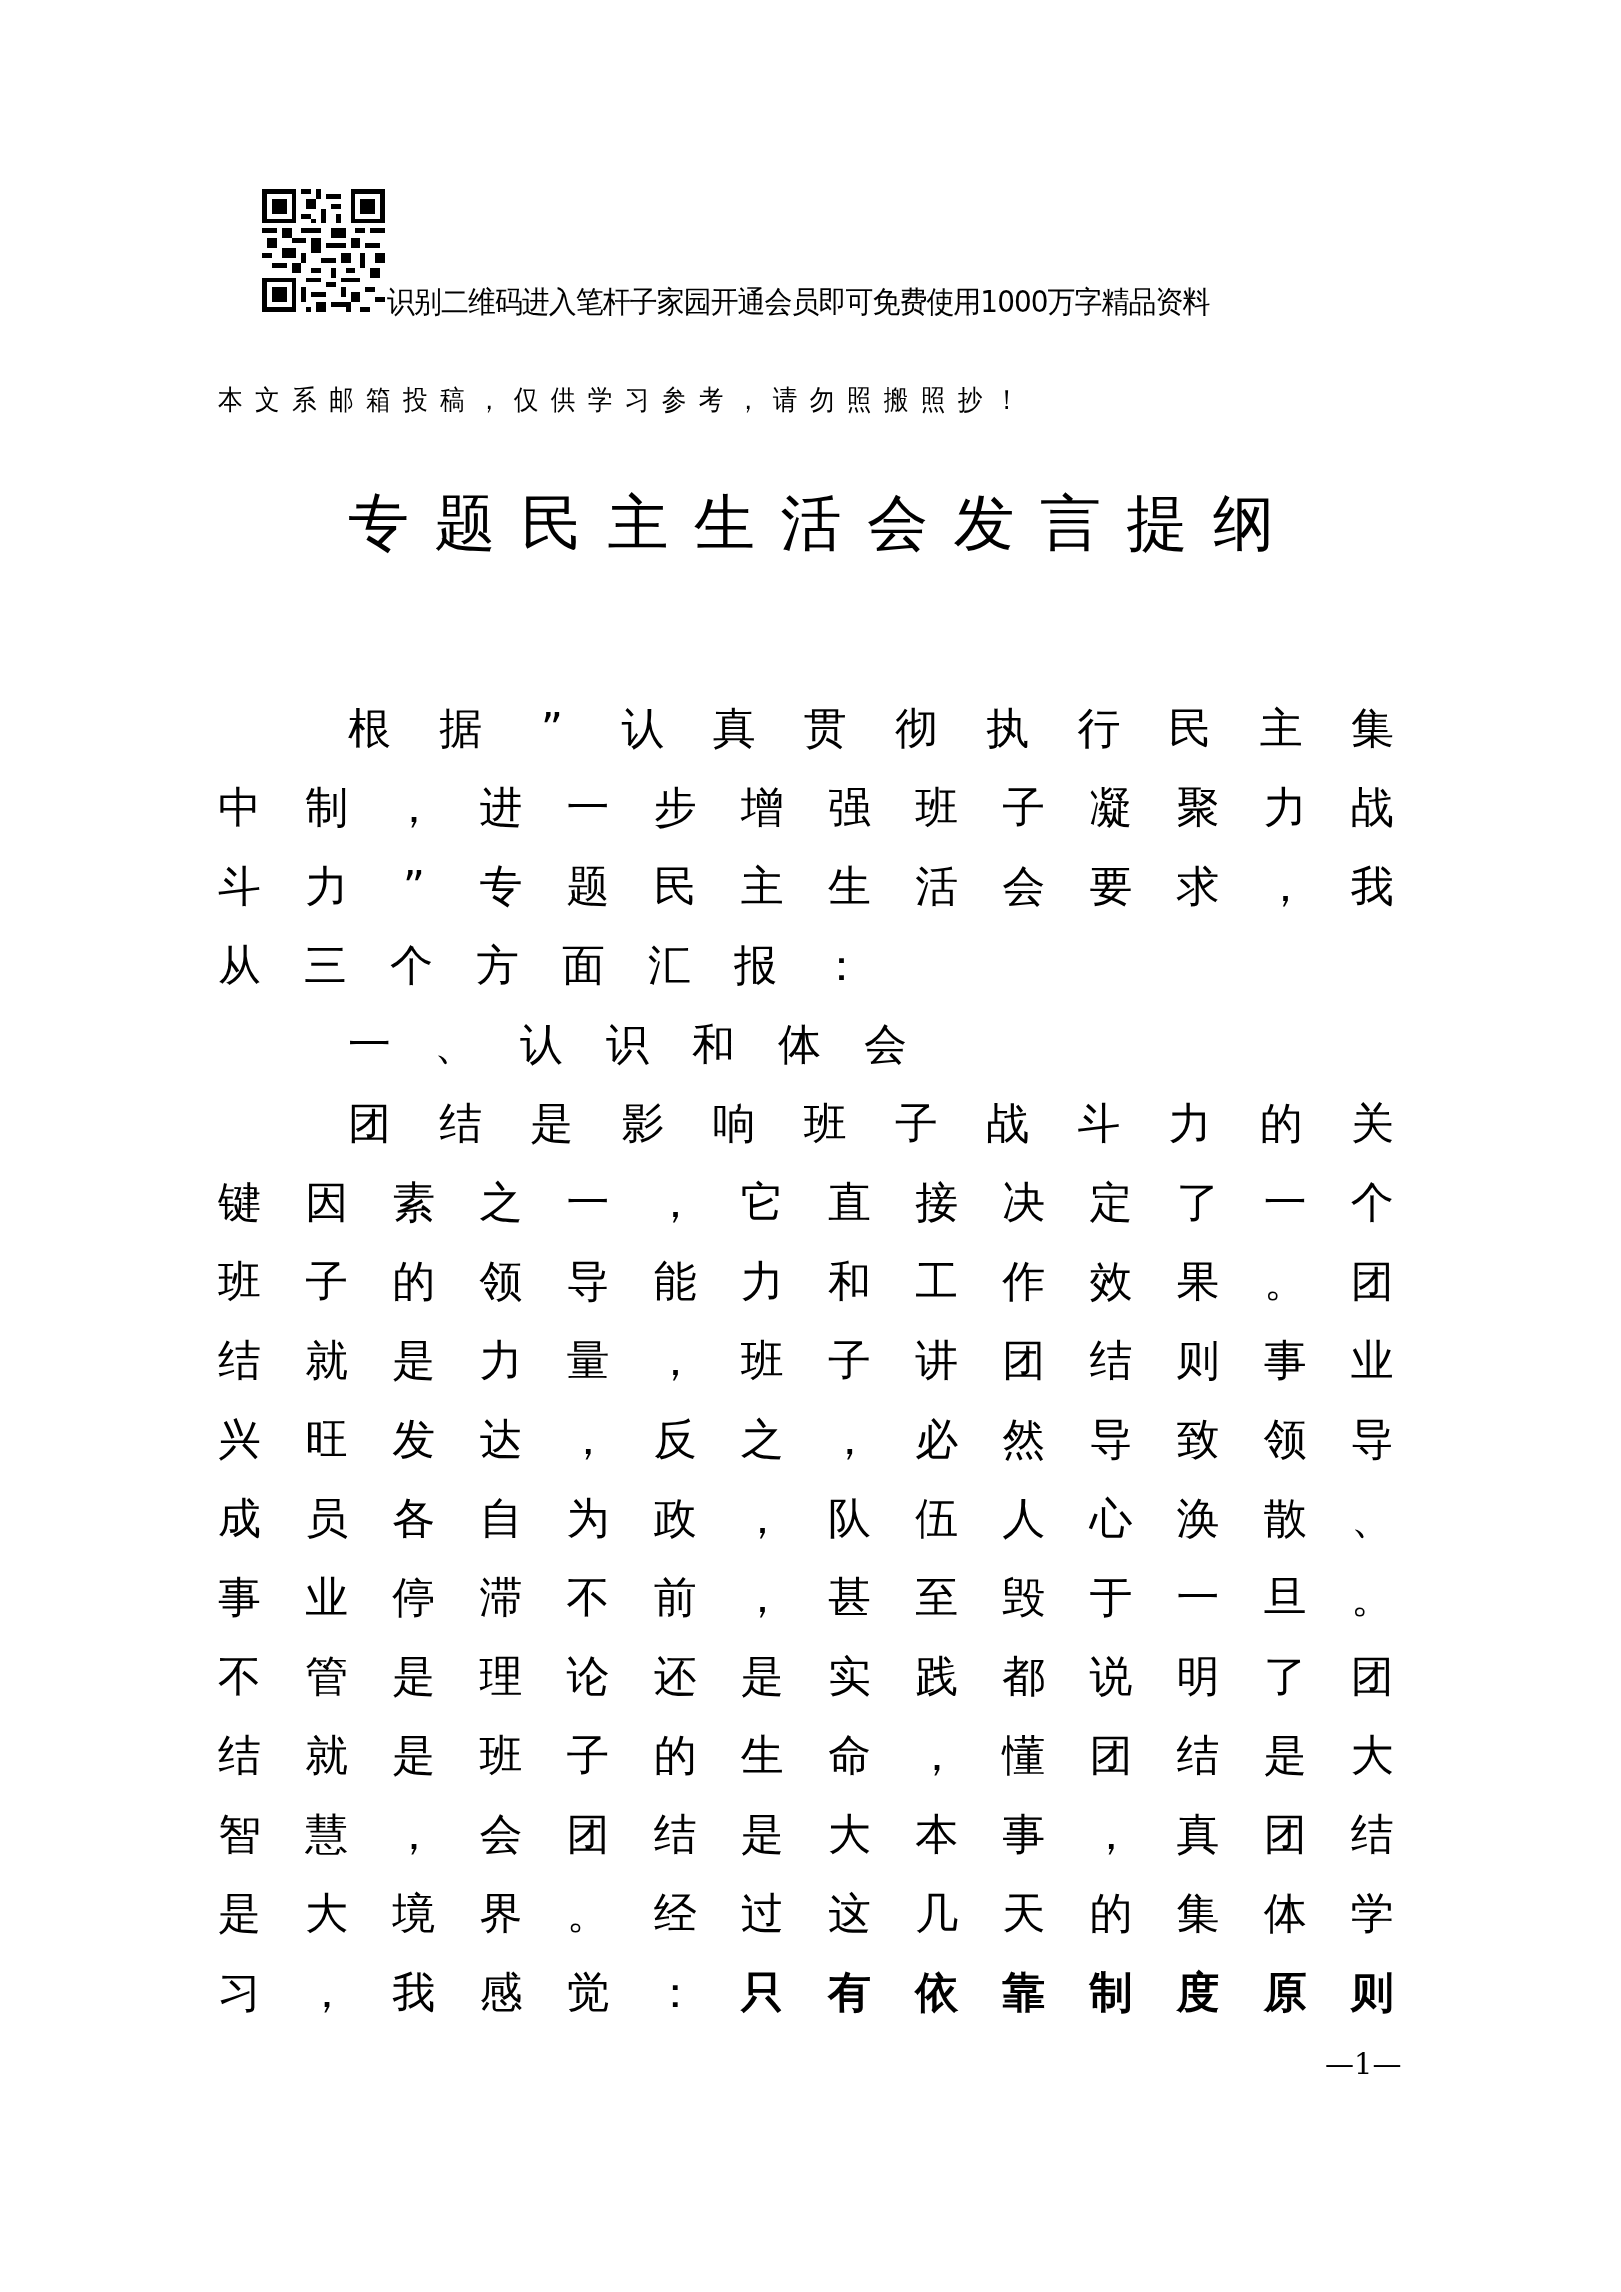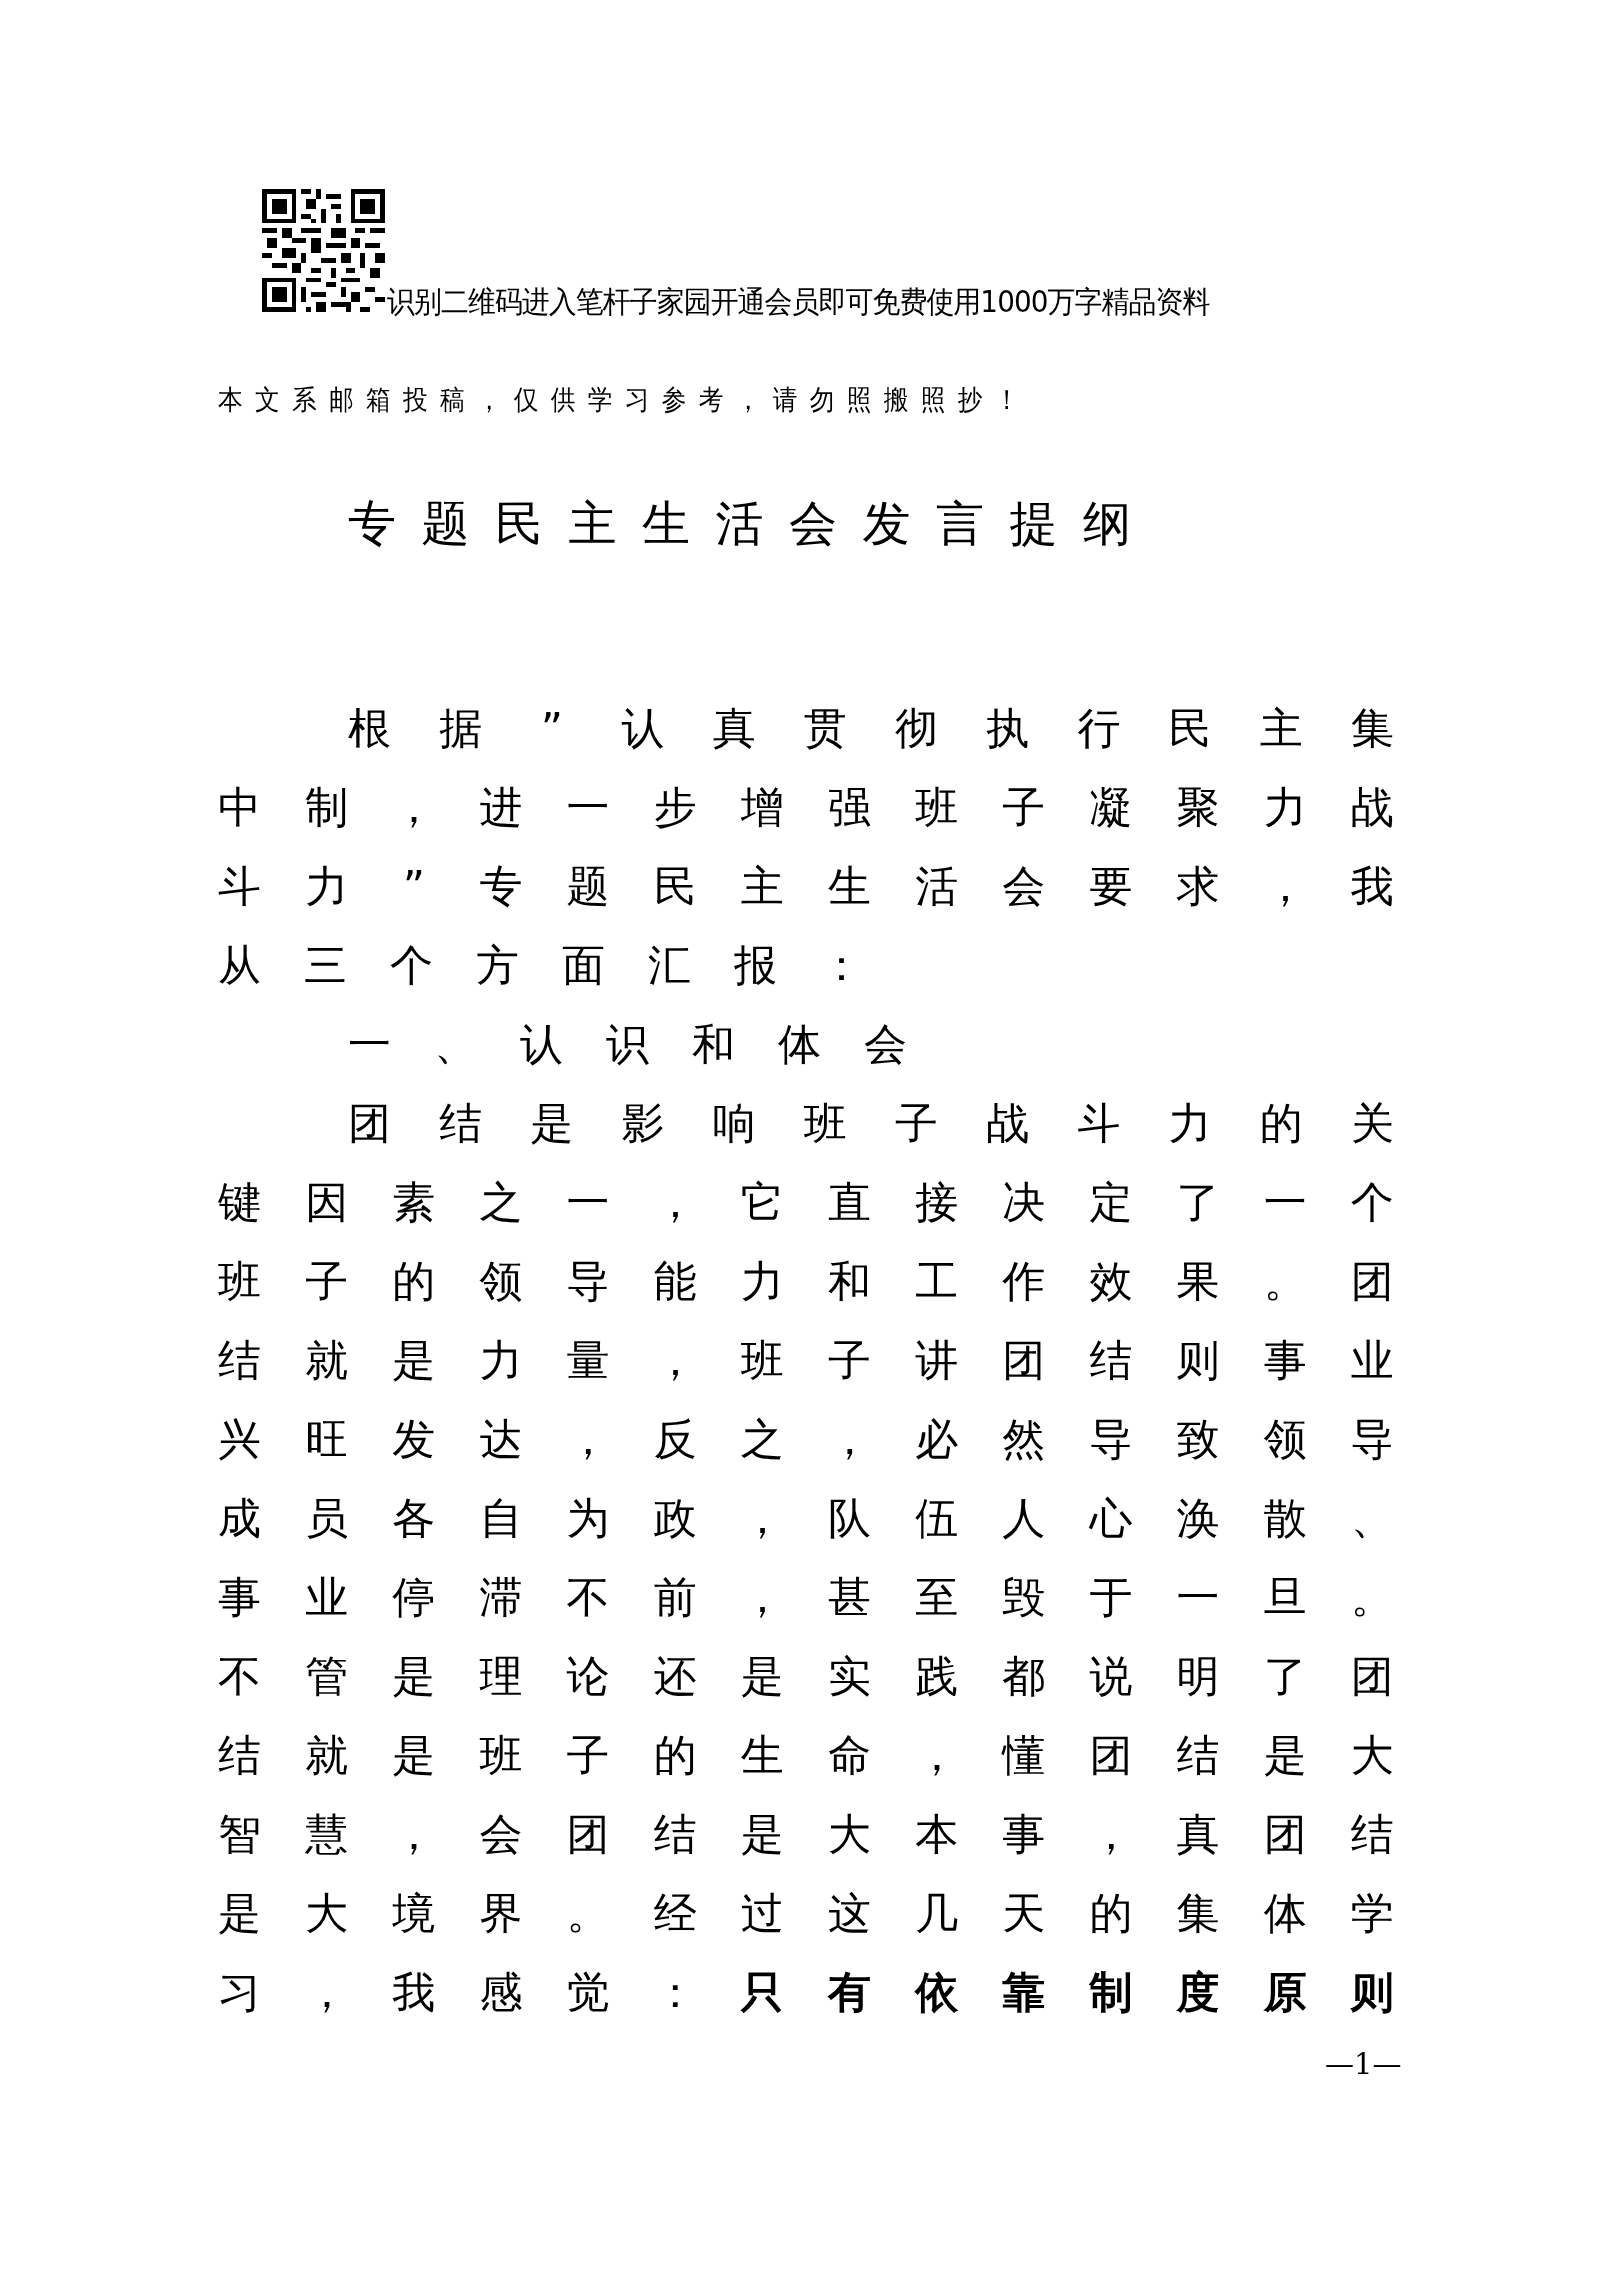--- a/index.html
+++ b/index.html
@@ -9,21 +9,21 @@
 
   .qr { position: absolute; left: 262px; top: 189px; width: 123px; height: 123px; }
   .qr svg { width: 123px; height: 123px; display: block; }
 
   .promo { position: absolute; left: 387px; top: 284px; font-size: 30px; line-height: 35px;
            white-space: nowrap; letter-spacing: -1px; transform: scaleX(0.93); transform-origin: left top; }
 
   .notice { position: absolute; left: 218px; top: 382px; font-size: 27.4px; line-height: 35px;
             letter-spacing: 13.7px; white-space: nowrap; transform: scaleX(0.9); transform-origin: left top; }
 
-  .title { position: absolute; left: 348px; top: 486px; font-size: 48px; line-height: 74px;
+  .title { position: absolute; left: 348px; top: 486px; font-size: 61px; line-height: 74px;
            letter-spacing: 25.5px; white-space: nowrap; }
 
   .body { position: absolute; left: 218px; top: 689px; width: 1176px; }
   .line { height: 79px; display: flex; justify-content: space-between; font-size: 43px;
           line-height: 79px; white-space: nowrap; }
   .line.indent { padding-left: 130px; }
   .line.left { justify-content: flex-start; }
   .line.left span.ch { margin-right: 43px; }
   .ch { display: inline-block; width: 43px; text-align: center; }
   .b { font-weight: bold; }

